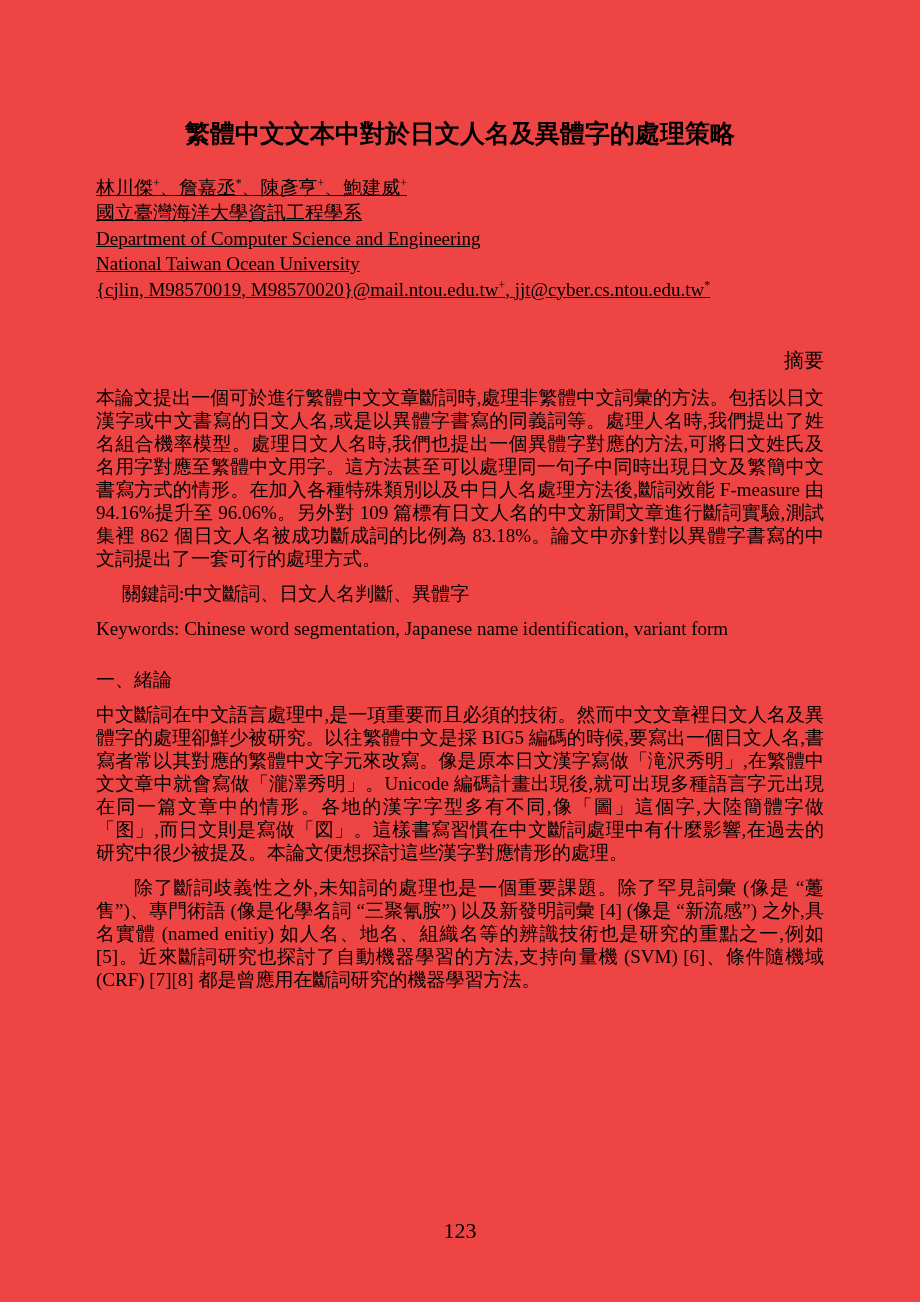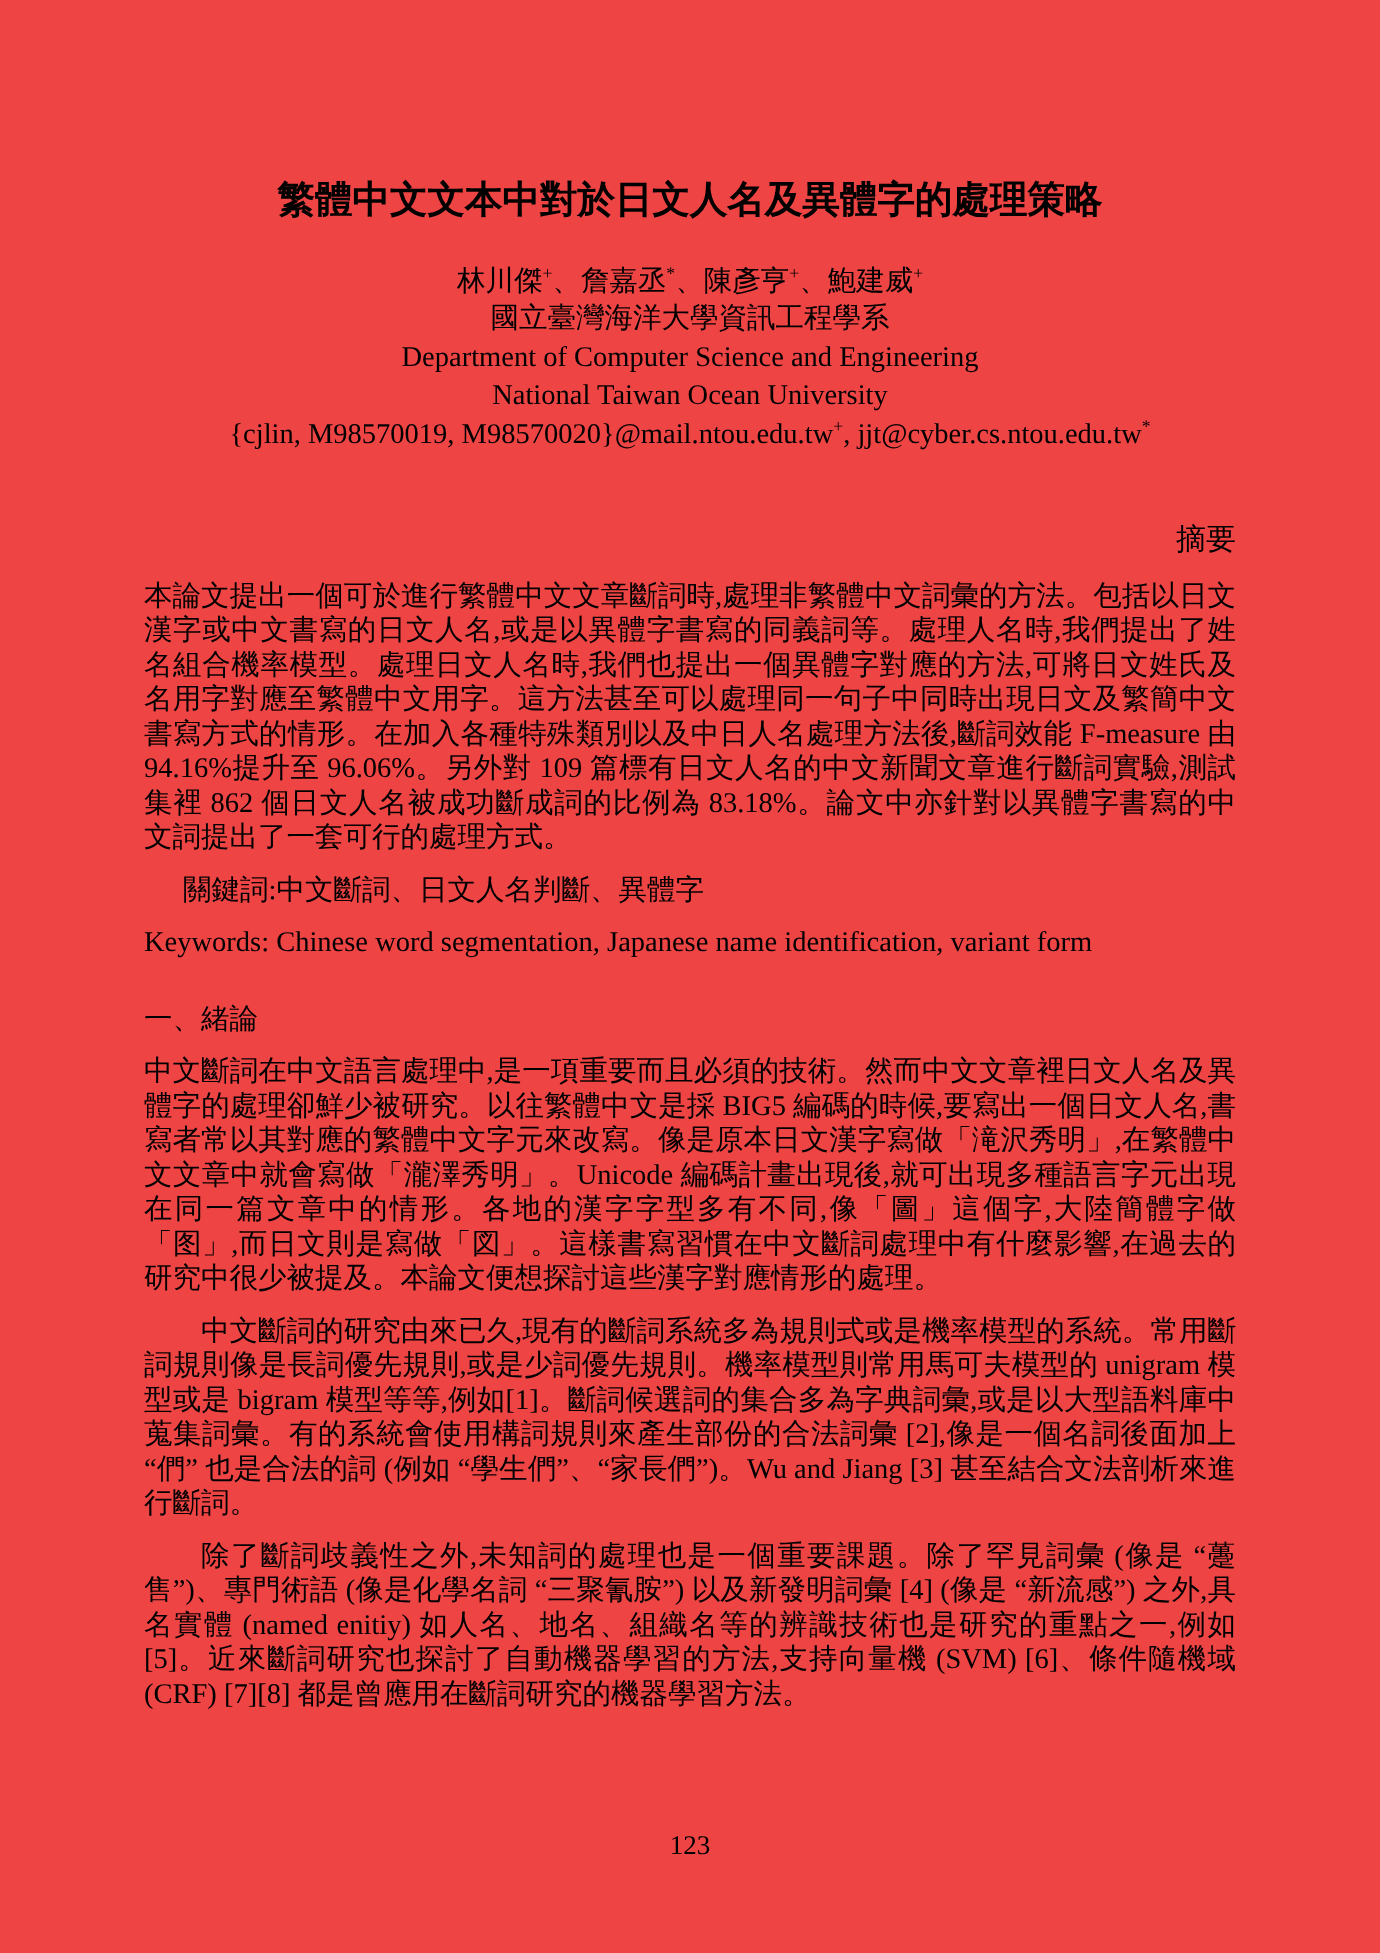--- a/index.html
+++ b/index.html
@@ -21,23 +21,24 @@
     line-height: 23px;
   }
   .title {
     text-align: center;
     font-size: 25px;
     font-weight: bold;
     line-height: 1.3;
     margin: 0 0 24px 0;
   }
   .header-block {
-    text-align: center;
+    text-align: left;
     line-height: 25.5px;
     margin: 0 0 0 0;
+    text-decoration: underline;
   }
   .header-line {
     margin: 0;
   }
   sup {
     font-size: 0.62em;
     line-height: 0;
   }
   .abstract-heading {
     text-align: right;
@@ -70,21 +71,21 @@
     font-weight: normal;
     margin: 28px 0 11px 0;
     line-height: 24px;
   }
   .page-number {
     position: absolute;
     left: 0;
     right: 0;
     bottom: 60px;
     text-align: center;
-    font-size: 18px;
+    font-size: 22px;
   }
 </style>
 </head>
 <body>
 
 <div class="page">
 
   <h1 class="title">繁體中文文本中對於日文人名及異體字的處理策略</h1>
 
   <div class="header-block">
@@ -100,19 +101,18 @@
   <p class="para">本論文提出一個可於進行繁體中文文章斷詞時,處理非繁體中文詞彙的方法。包括以日文漢字或中文書寫的日文人名,或是以異體字書寫的同義詞等。處理人名時,我們提出了姓名組合機率模型。處理日文人名時,我們也提出一個異體字對應的方法,可將日文姓氏及名用字對應至繁體中文用字。這方法甚至可以處理同一句子中同時出現日文及繁簡中文書寫方式的情形。在加入各種特殊類別以及中日人名處理方法後,斷詞效能 F-measure 由 94.16%提升至 96.06%。另外對 109 篇標有日文人名的中文新聞文章進行斷詞實驗,測試集裡 862 個日文人名被成功斷成詞的比例為 83.18%。論文中亦針對以異體字書寫的中文詞提出了一套可行的處理方式。</p>
 
   <p class="para keywords-zh">關鍵詞:中文斷詞、日文人名判斷、異體字</p>
 
   <p class="para keywords-en">Keywords: Chinese word segmentation, Japanese name identification, variant form</p>
 
   <h2 class="section-heading">一、緒論</h2>
 
   <p class="para">中文斷詞在中文語言處理中,是一項重要而且必須的技術。然而中文文章裡日文人名及異體字的處理卻鮮少被研究。以往繁體中文是採 BIG5 編碼的時候,要寫出一個日文人名,書寫者常以其對應的繁體中文字元來改寫。像是原本日文漢字寫做「滝沢秀明」,在繁體中文文章中就會寫做「瀧澤秀明」。Unicode 編碼計畫出現後,就可出現多種語言字元出現在同一篇文章中的情形。各地的漢字字型多有不同,像「圖」這個字,大陸簡體字做「图」,而日文則是寫做「図」。這樣書寫習慣在中文斷詞處理中有什麼影響,在過去的研究中很少被提及。本論文便想探討這些漢字對應情形的處理。</p>
 
-  <p class="para indent">中文斷詞的研究由來已久,現有的斷詞系統多為規則式或是機率模型的系統。常用斷詞規則像是長詞優先規則,或是少詞優先規則。機率模型則常用馬可夫模型的 unigram 模型或是 bigram 模型等等,例如[1]。斷詞候選詞的集合多為字典詞彙,或是以大型語料庫中蒐集詞彙。有的系統會使用構詞規則來產生部份的合法詞彙 [2],像是一個名詞後面加上 “們” 也是合法的詞 (例如 “學生們”、“家長們”)。Wu and Jiang [3] 甚至結合文法剖析來進行斷詞。</p>
 
   <p class="para indent">除了斷詞歧義性之外,未知詞的處理也是一個重要課題。除了罕見詞彙 (像是 “躉售”)、專門術語 (像是化學名詞 “三聚氰胺”) 以及新發明詞彙 [4] (像是 “新流感”) 之外,具名實體 (named enitiy) 如人名、地名、組織名等的辨識技術也是研究的重點之一,例如 [5]。近來斷詞研究也探討了自動機器學習的方法,支持向量機 (SVM) [6]、條件隨機域 (CRF) [7][8] 都是曾應用在斷詞研究的機器學習方法。</p>
 
   <div class="page-number">123</div>
 
 </div>
 
 </body></html>

